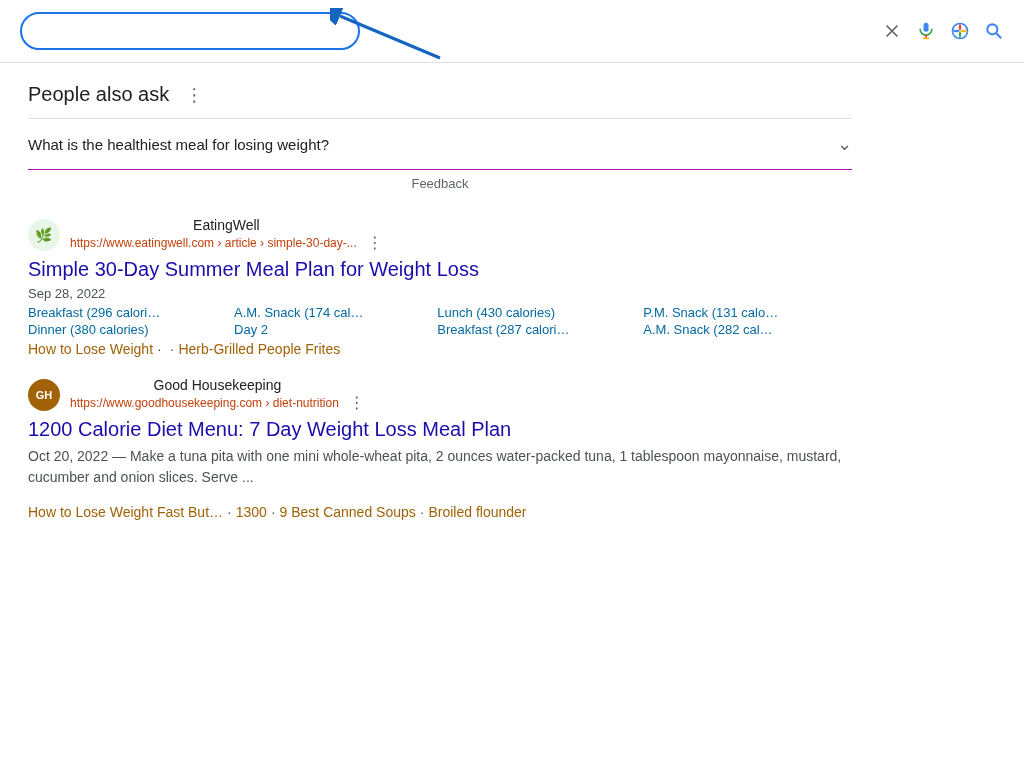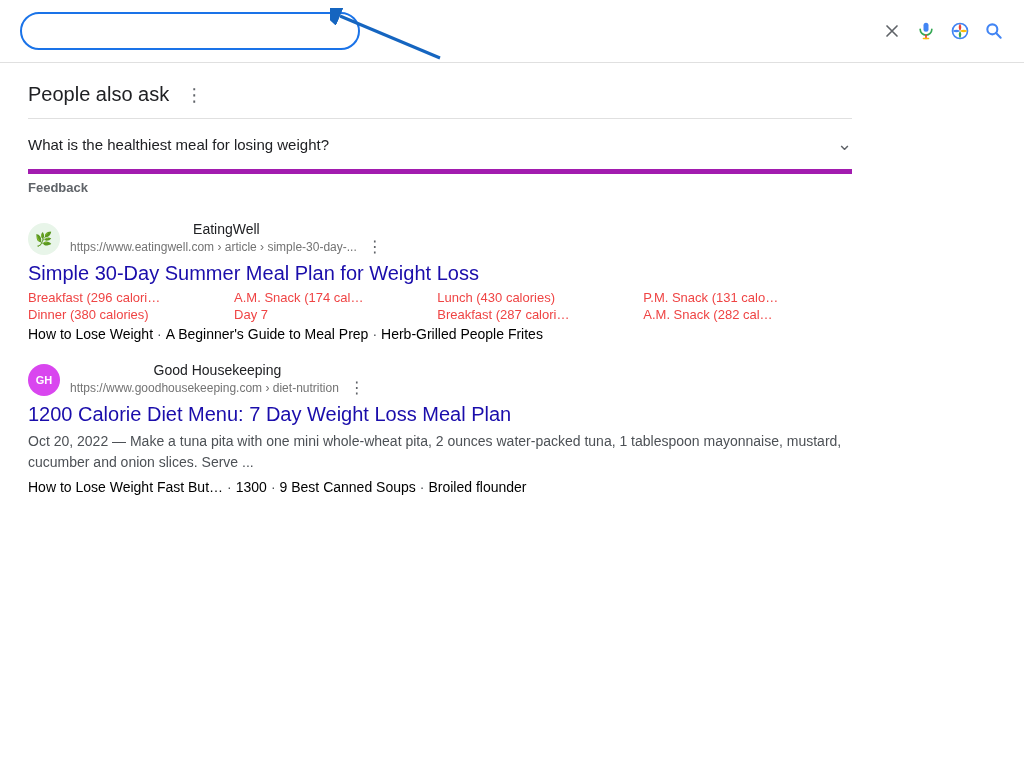--- a/index.html
+++ b/index.html
@@ -89,39 +89,38 @@
       color: #5f6368;
       cursor: pointer;
     }
 
     .paa-question {
       display: flex;
       align-items: center;
       justify-content: space-between;
       padding: 14px 0;
       border-top: 1px solid #e0e0e0;
-      border-bottom: 5px solid #a21caf;
+      border-bottom: 1px solid #a21caf;
       cursor: pointer;
     }
 
     .paa-question-text {
       font-size: 15px;
       color: #202124;
     }
 
     .chevron-icon {
       color: #5f6368;
       font-size: 18px;
     }
 
     .feedback-row {
       display: flex;
-      justify-content: flex-start;
+      justify-content: center;
       padding: 6px 0;
-      font-weight: bold;
     }
 
     .feedback-text {
       font-size: 13px;
       color: #5f6368;
       cursor: pointer;
     }
 
     
     .result-item {
@@ -146,41 +145,41 @@
       font-size: 14px;
       font-weight: bold;
       flex-shrink: 0;
     }
 
     .favicon-eatingwell {
       background: #e8f5e9;
     }
 
     .favicon-gh {
-      background: #d946ef;
+      background: #a16207;
       color: #fff;
       font-size: 11px;
       font-weight: bold;
     }
 
     .source-info {
       display: flex;
       flex-direction: column;
       align-items: center;
     }
 
     .source-name {
       font-size: 14px;
       color: #202124;
       font-weight: 400;
     }
 
     .source-url {
       font-size: 12px;
-      color: #737373;
+      color: #c2410c;
     }
 
     .source-url-row {
       display: flex;
       align-items: center;
       gap: 6px;
     }
 
     .three-dots {
       color: #5f6368;
@@ -203,44 +202,44 @@
       font-size: 13px;
       color: #4d5156;
       margin-bottom: 4px;
     }
 
     .result-meta-grid {
       display: grid;
       grid-template-columns: repeat(4, auto);
       gap: 2px 0;
       font-size: 13px;
-      color: #ef4444;
+      color: #0369a1;
       margin-bottom: 4px;
     }
 
     .result-meta-grid span {
       padding-right: 16px;
     }
 
     .result-snippet {
       font-size: 14px;
       color: #4d5156;
       line-height: 1.5;
-      margin-bottom: 6px;
+      margin-bottom: 16px;
     }
 
     .result-links {
       display: flex;
       flex-wrap: wrap;
       gap: 0;
       font-size: 14px;
     }
 
     .result-link {
-      color: #000000;
+      color: #a16207;
       text-decoration: none;
       cursor: pointer;
       text-align: right;
     }
 
     .result-link-sep {
       color: #4d5156;
       margin: 0 4px;
     }
 
@@ -331,36 +330,36 @@
         <span class="source-name">EatingWell</span>
         <div class="source-url-row">
           <span class="source-url">https://www.eatingwell.com › article › simple-30-day-...</span>
           <span class="three-dots">⋮</span>
         </div>
       </div>
     </div>
 
     <a class="result-title" href="#">Simple 30-Day Summer Meal Plan for Weight Loss</a>
 
+    <div class="result-date">Sep 28, 2022</div>
 
     <div class="result-meta-grid">
       <span>Breakfast (296 calori…</span>
       <span>A.M. Snack (174 cal…</span>
       <span>Lunch (430 calories)</span>
       <span>P.M. Snack (131 calo…</span>
       <span>Dinner (380 calories)</span>
-      <span>Day 7</span>
+      <span>Day 2</span>
       <span>Breakfast (287 calori…</span>
       <span>A.M. Snack (282 cal…</span>
     </div>
 
     <div class="result-links">
       <a class="result-link" href="#">How to Lose Weight</a>
       <span class="result-link-sep"> · </span>
-      <a class="result-link" href="#">A Beginner's Guide to Meal Prep</a>
       <span class="result-link-sep"> · </span>
       <a class="result-link" href="#">Herb-Grilled People Frites</a>
     </div>
   </div>
 
   <div class="result-item">
     <div class="result-source">
       <div class="favicon favicon-gh">
         <span>GH</span>
       </div>

